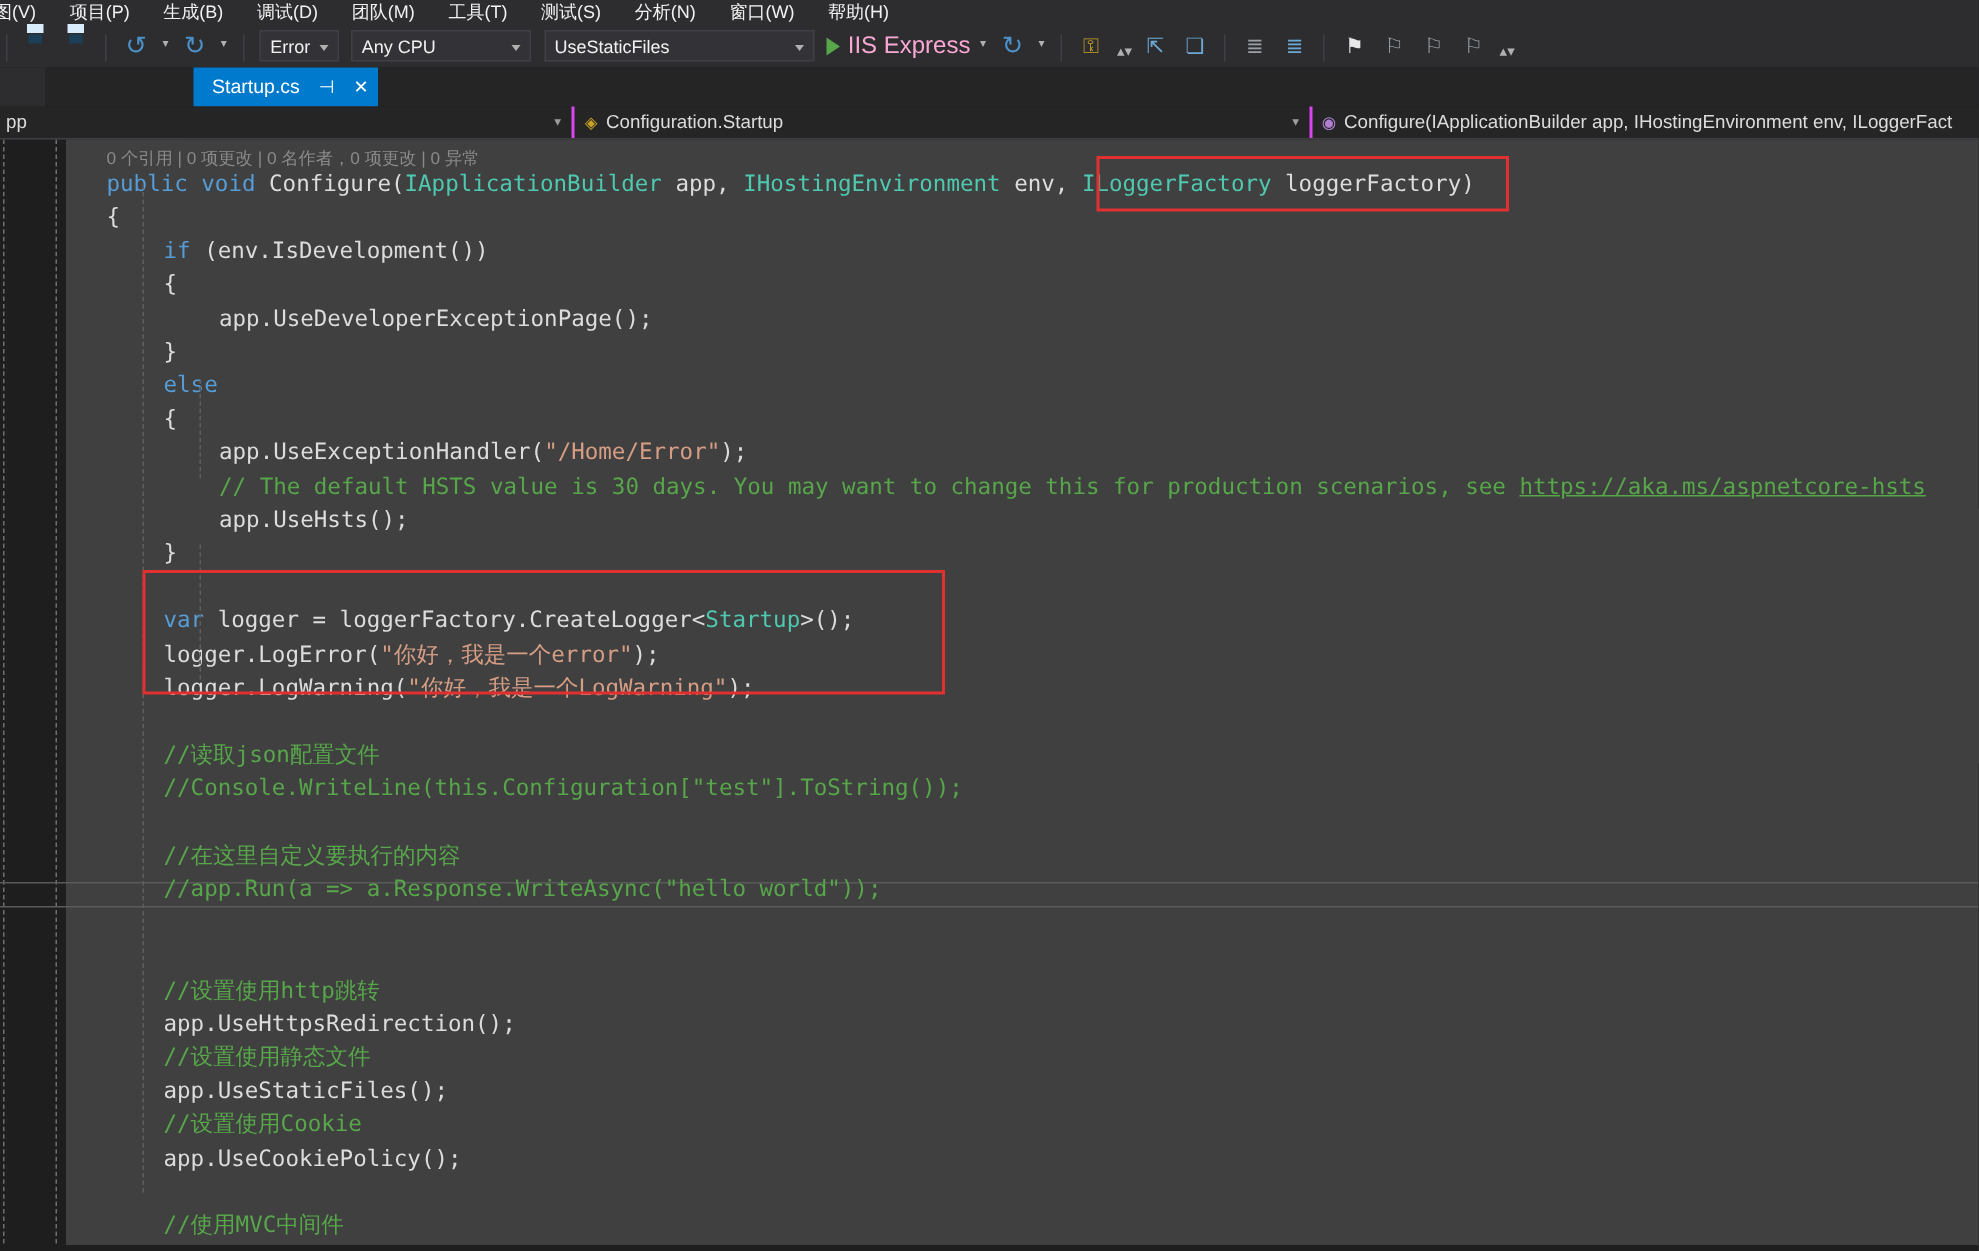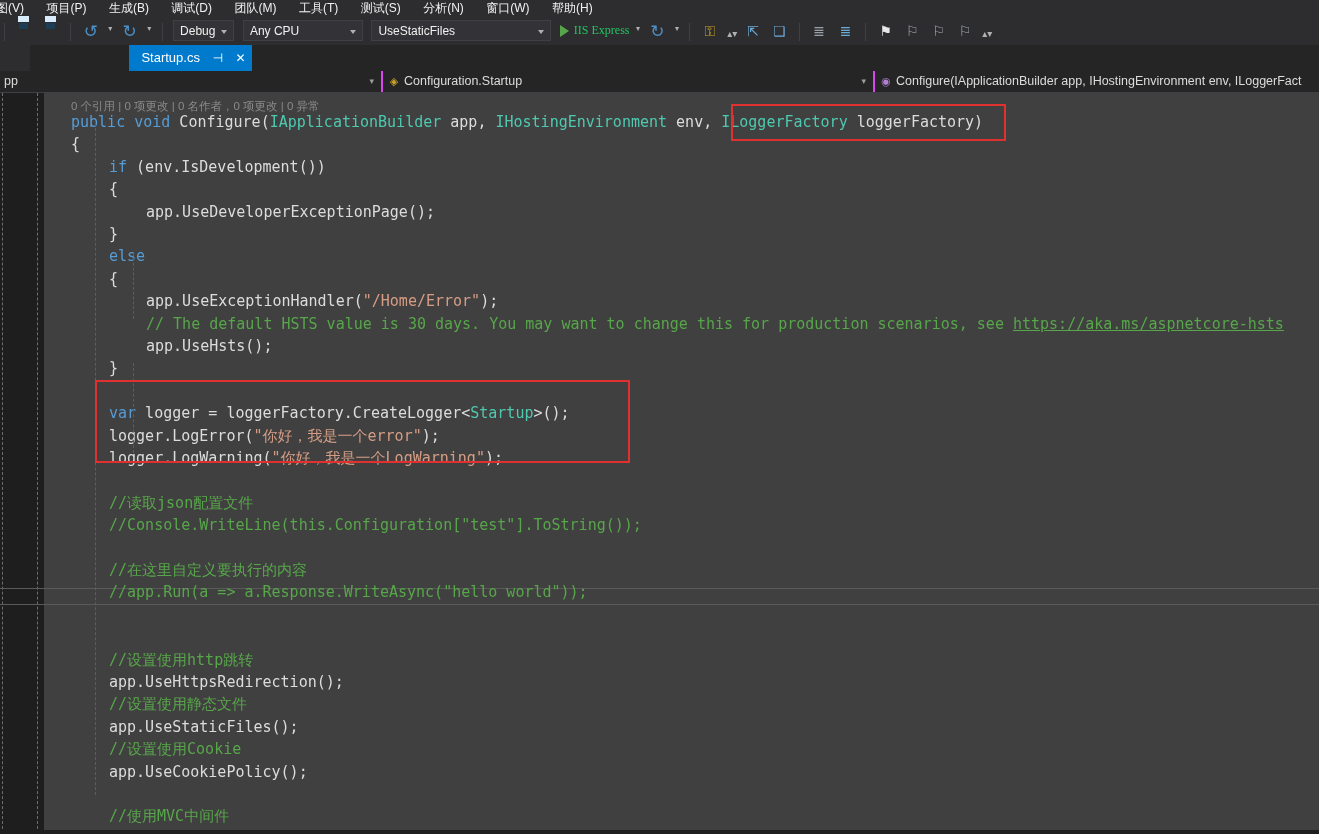--- a/index.html
+++ b/index.html
@@ -63,22 +63,22 @@
   }
   .tb-combo::after {
     content: ""; position: absolute; right: 6px; top: 9px;
     border-left: 3.5px solid transparent;
     border-right: 3.5px solid transparent;
     border-top: 4px solid #b0b0b0;
   }
   .tb-run {
     display: inline-block; vertical-align: middle;
     height: 21px; line-height: 21px;
-    color: #22c55e; font-size: 12px;
-    position: relative; top: 4px; padding-left: 2px; font-family: Liberation Serif, serif;
+    color: #f9a8d4; font-size: 16px;
+    position: relative; top: 4px; padding-left: 2px;
   }
   .play-tri {
     display: inline-block; vertical-align: middle;
     width: 0; height: 0;
     border-left: 9px solid #57a64a;
     border-top: 6px solid transparent;
     border-bottom: 6px solid transparent;
     margin-right: 5px;
   }
   .floppy {
@@ -256,21 +256,21 @@
 <div id="toolbar">
   <span class="tb-sep"></span>
   <span class="tb-icon"><span class="floppy"></span></span>
   <span class="tb-icon"><span class="floppy"></span></span>
   <span class="tb-sep"></span>
   <span class="tb-icon arr">↺</span>
   <span class="tb-caret">▾</span>
   <span class="tb-icon arr">↻</span>
   <span class="tb-caret">▾</span>
   <span class="tb-sep"></span>
-  <span class="tb-combo">Debug</span>
+  <span class="tb-combo">Error</span>
   <span class="tb-combo" style="min-width:120px">Any CPU</span>
   <span class="tb-combo" style="min-width:180px">UseStaticFiles</span>
   <span class="tb-run">
     <span class="play-tri"></span><span>IIS Express</span>
   </span>
   <span class="tb-caret">▾</span>
   <span class="tb-icon arr">↻</span>
   <span class="tb-caret">▾</span>
   <span class="tb-sep"></span>
   <span class="tb-icon gicon gold">⚿</span>

